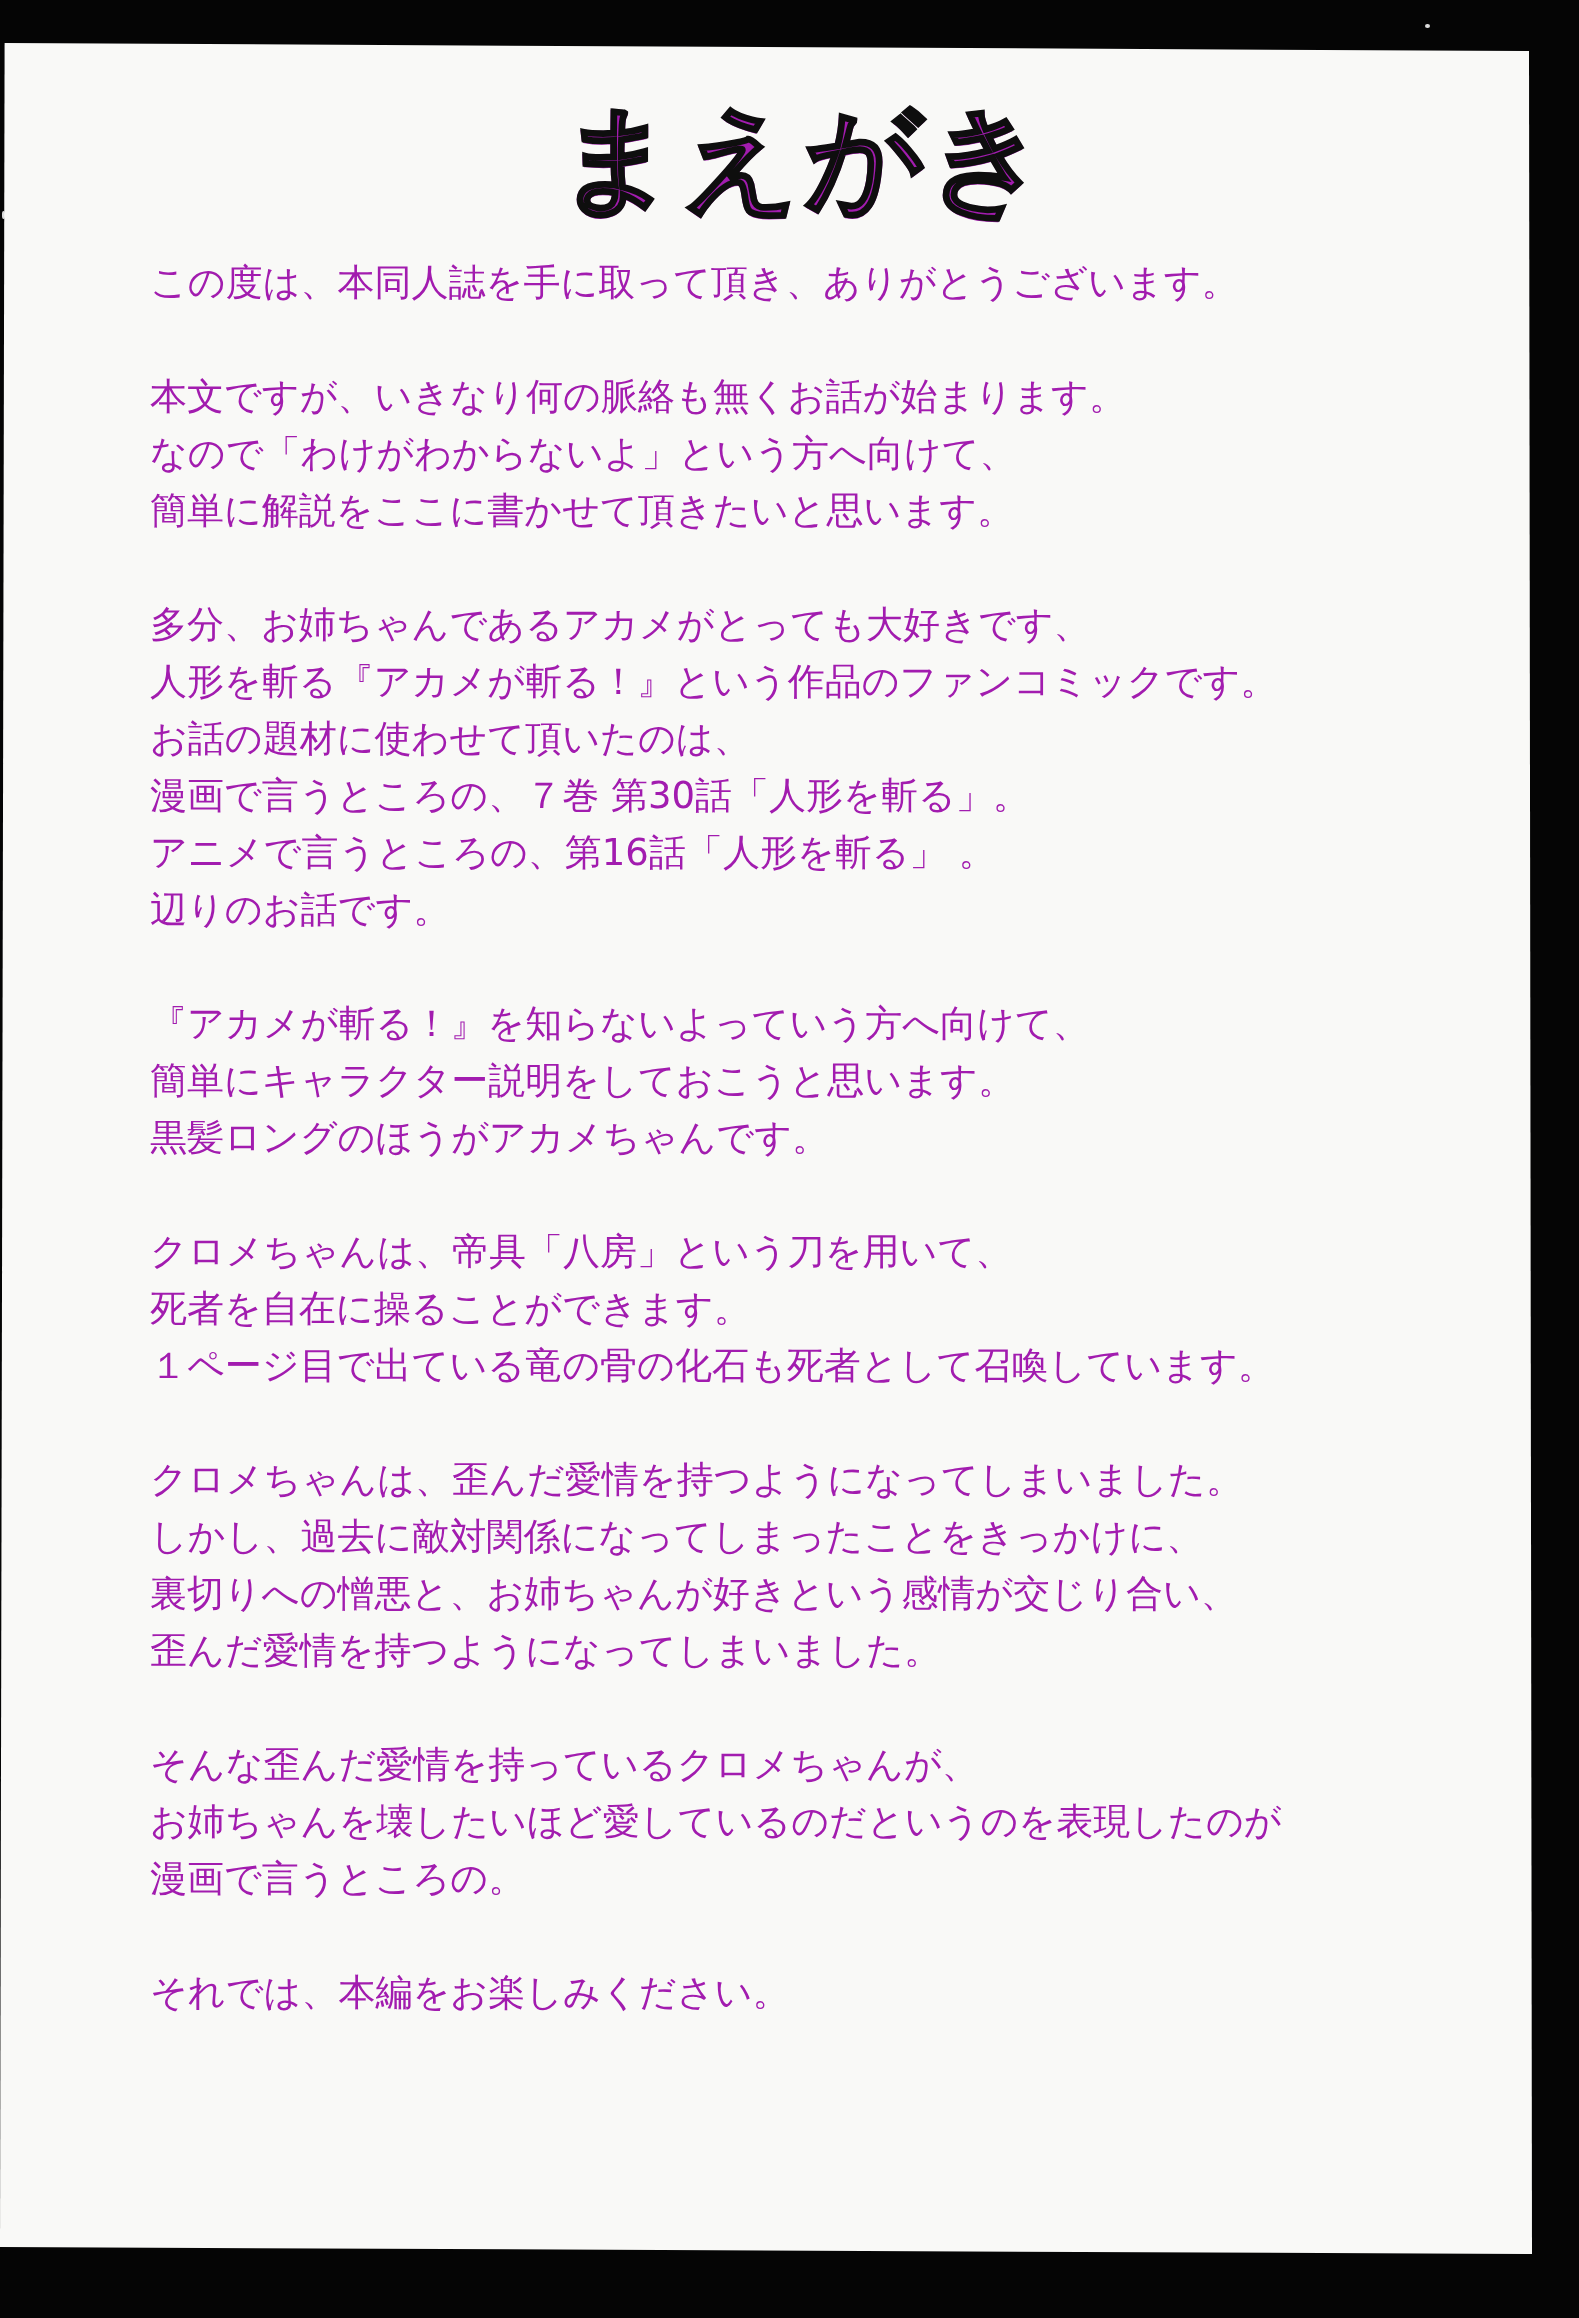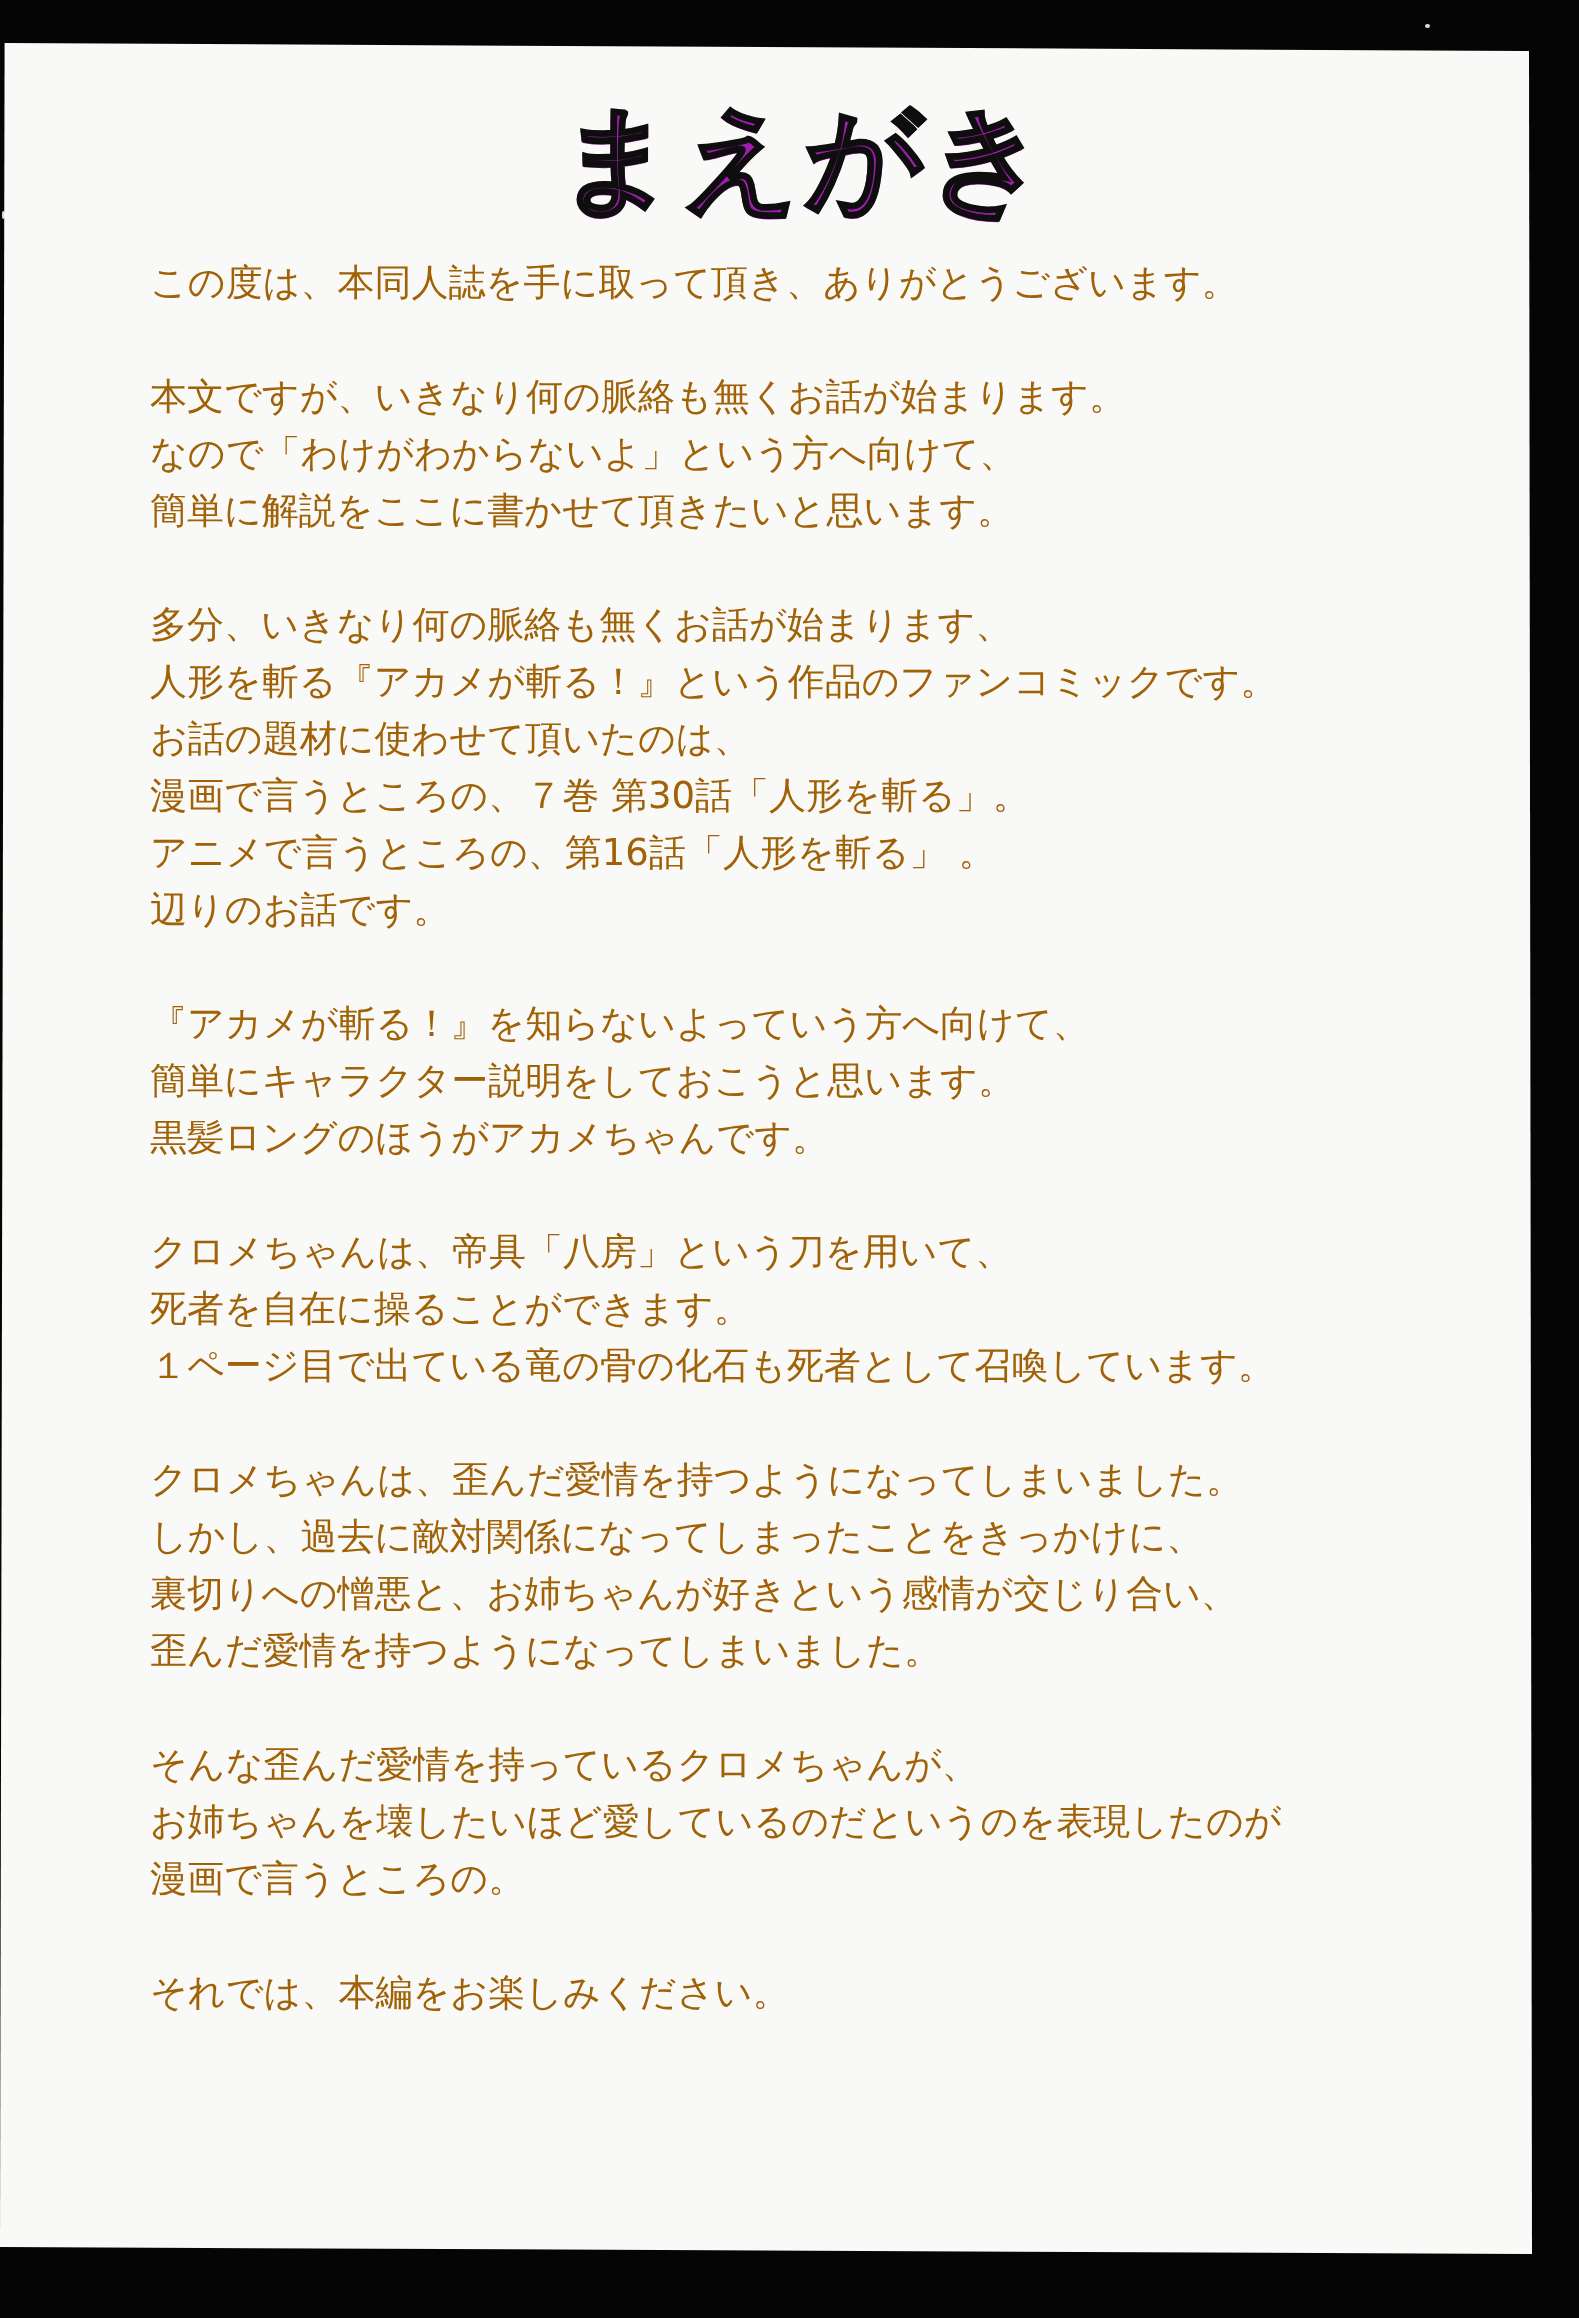--- a/index.html
+++ b/index.html
@@ -67,21 +67,21 @@
       1.5px 0 currentColor,
      -1.5px 0 currentColor,
       0 1.5px currentColor,
       0 -1.5px currentColor;
   }
   .foreword-text {
     position: absolute;
     left: 150px;
     top: 254px;
     width: 1333px;
-    color: #a16207;
+    color: #a21caf;
     font-size: 37px;
     line-height: 57px;
     font-weight: 500;
   }
   .foreword-text p {
     margin: 0;
   }
   .foreword-text p + p {
     margin-top: 57px; 
   }
@@ -107,21 +107,21 @@
       <span class="line">この度は、本同人誌を手に取って頂き、ありがとうございます。</span>
     </p>
 
     <p>
       <span class="line">本文ですが、いきなり何の脈絡も無くお話が始まります。</span>
       <span class="line">なので「わけがわからないよ」という方へ向けて、</span>
       <span class="line">簡単に解説をここに書かせて頂きたいと思います。</span>
     </p>
 
     <p>
-      <span class="line">多分、いきなり何の脈絡も無くお話が始まります、</span>
+      <span class="line">多分、お姉ちゃんであるアカメがとっても大好きです、</span>
       <span class="line">人形を斬る『アカメが斬る！』という作品のファンコミックです。</span>
       <span class="line">お話の題材に使わせて頂いたのは、</span>
       <span class="line">漫画で言うところの、７巻 第30話「人形を斬る」。</span>
       <span class="line">アニメで言うところの、第16話「人形を斬る」 。</span>
       <span class="line">辺りのお話です。</span>
     </p>
 
     <p>
       <span class="line">『アカメが斬る！』を知らないよっていう方へ向けて、</span>
       <span class="line">簡単にキャラクター説明をしておこうと思います。</span>

